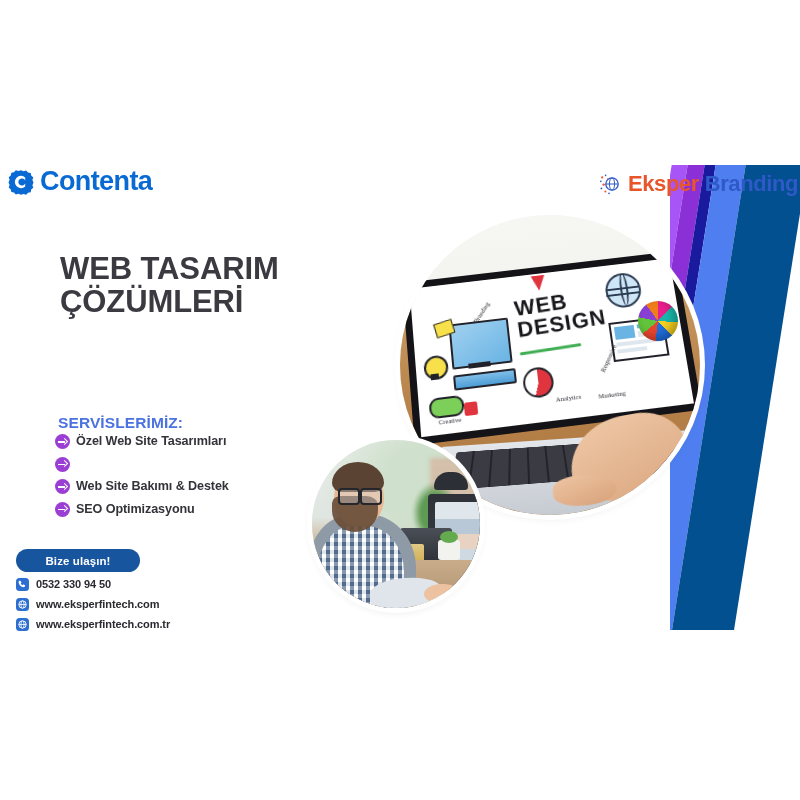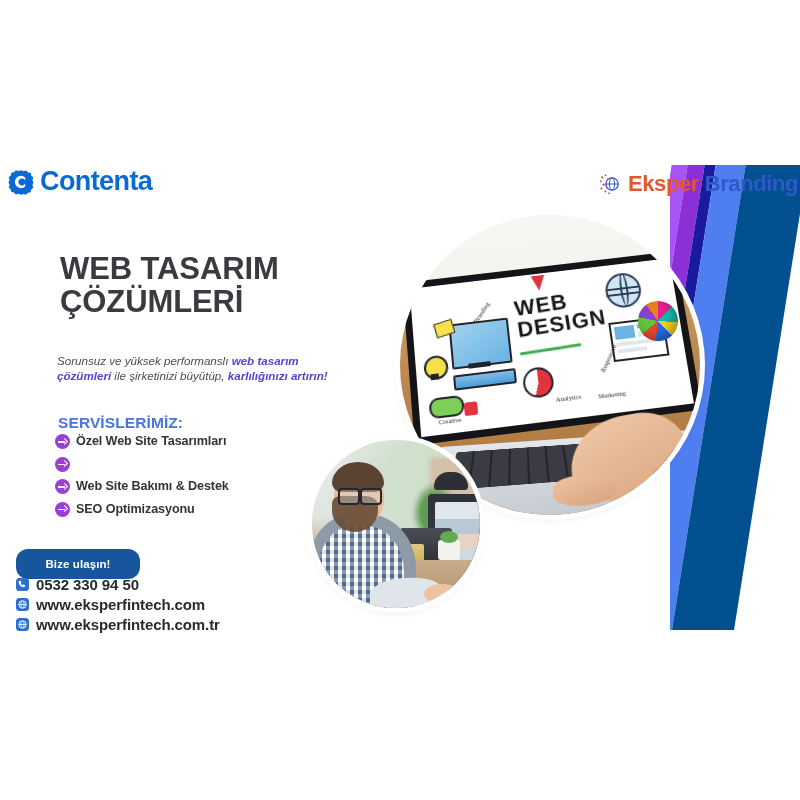--- a/index.html
+++ b/index.html
@@ -182,21 +182,21 @@
     white-space: nowrap;
     letter-spacing: -0.1px;
   }
 
   
   .cta-btn {
     position: absolute;
     left: 16px;
     top: 549px;
     width: 124px;
-    height: 30px;
+    height: 23px;
     border: none;
     border-radius: 12px;
     background: #18559f;
     color: #ffffff;
     font-family: "Liberation Sans", sans-serif;
     font-size: 11.5px;
     font-weight: bold;
     letter-spacing: 0.1px;
     cursor: pointer;
     padding: 0;
@@ -221,21 +221,21 @@
   .c-icon {
     width: 13px;
     height: 13px;
     flex: none;
     border-radius: 3.5px;
     background: #2d6fd1;
     position: relative;
   }
   .c-icon svg { position: absolute; left: 2px; top: 2px; }
   .c-label {
-    font-size: 15px;
+    font-size: 11px;
     font-weight: bold;
     color: #2a2a30;
     letter-spacing: -0.1px;
     white-space: nowrap;
   }
 
   
   .photo-laptop {
     position: absolute;
     left: 400px;
@@ -523,21 +523,20 @@
     <span class="eksper-text">
       <span class="eksper-a">Eksper</span><span> </span><span class="eksper-b">Branding</span>
     </span>
   </div>
 
   <div class="headline">
     <p class="h-main">WEB TASARIM</p>
     <p class="h-main">ÇÖZÜMLERİ</p>
   </div>
 
-  <p class="subtitle"><span>Sorunsuz ve yüksek performanslı </span><b>web tasarım çözümleri</b><span> ile şirketinizi büyütüp, </span><b>karlılığınızı artırın!</b></p>
 
   <div class="services-title">SERVİSLERİMİZ:</div>
   <ul class="services-list">
     <li>
       <span class="arrow-icon"></span>
       <span class="svc-label">Özel Web Site Tasarımları</span>
     </li>
     <li>
       <span class="arrow-icon"></span>
     </li>

